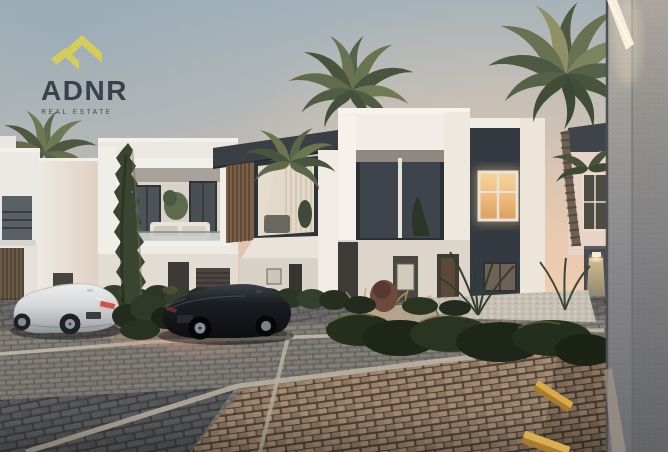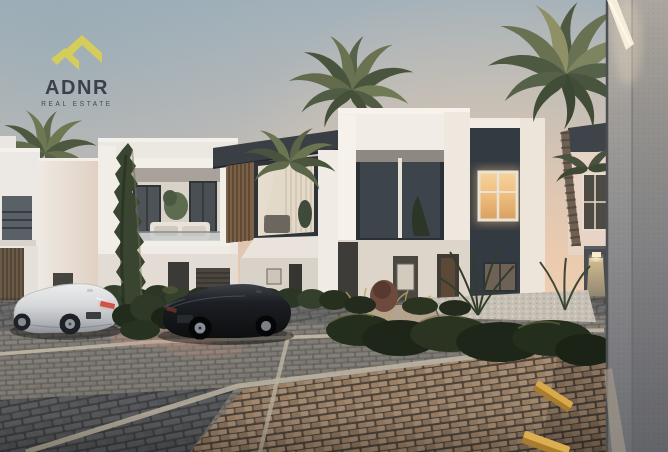--- a/index.html
+++ b/index.html
@@ -1,21 +1,21 @@
 <!DOCTYPE html>
 <html style="--logo-icon-color: #d4cd5b; --logo-title-color: #3a414b; --logo-subtitle-color: #414851; --sky-top: #a2b1ba; --sky-horizon: #eccfb4; --facade-white: #efece7; --accent-charcoal: #383e45; --wood-louver: #7c6148; --window-glow: #eec08a; --foliage-dark: #2e3a2b; --pavement-gray: #86837e; --pavement-tan: #a8896b; --curb-yellow: #d2a044; --wall-gray: #87878a;"><head>
 <meta charset="utf-8">
 <style>
   html,body{margin:0;padding:0;background:#222;}
   .canvas{position:relative;width:668px;height:452px;overflow:hidden;
           font-family:"Liberation Sans",sans-serif;background:#a2b1ba;}
   .canvas svg.scene{position:absolute;left:0;top:0;}
   .logo{position:absolute;left:41px;top:31px;width:72px;text-align:center;user-select:none;}
   .logo svg{display:block;margin:0 auto;}
-  .logo-title{font-size:20px;font-weight:bold;letter-spacing:1.5px;line-height:1;
+  .logo-title{font-size:28px;font-weight:bold;letter-spacing:1.5px;line-height:1;
               margin-top:2px;color:var(--logo-title-color,#3a414b);}
   .logo-sub{font-size:6.5px;letter-spacing:2.6px;margin-top:3px;white-space:nowrap;
             color:var(--logo-subtitle-color,#414851);}
 </style>
 <title>ADNR Real Estate dusk exterior rendering of modern townhouses</title></head>
 <body>
 
 <div class="canvas">
 <svg class="scene" width="668" height="452" viewBox="0 0 668 452">
 <defs>

